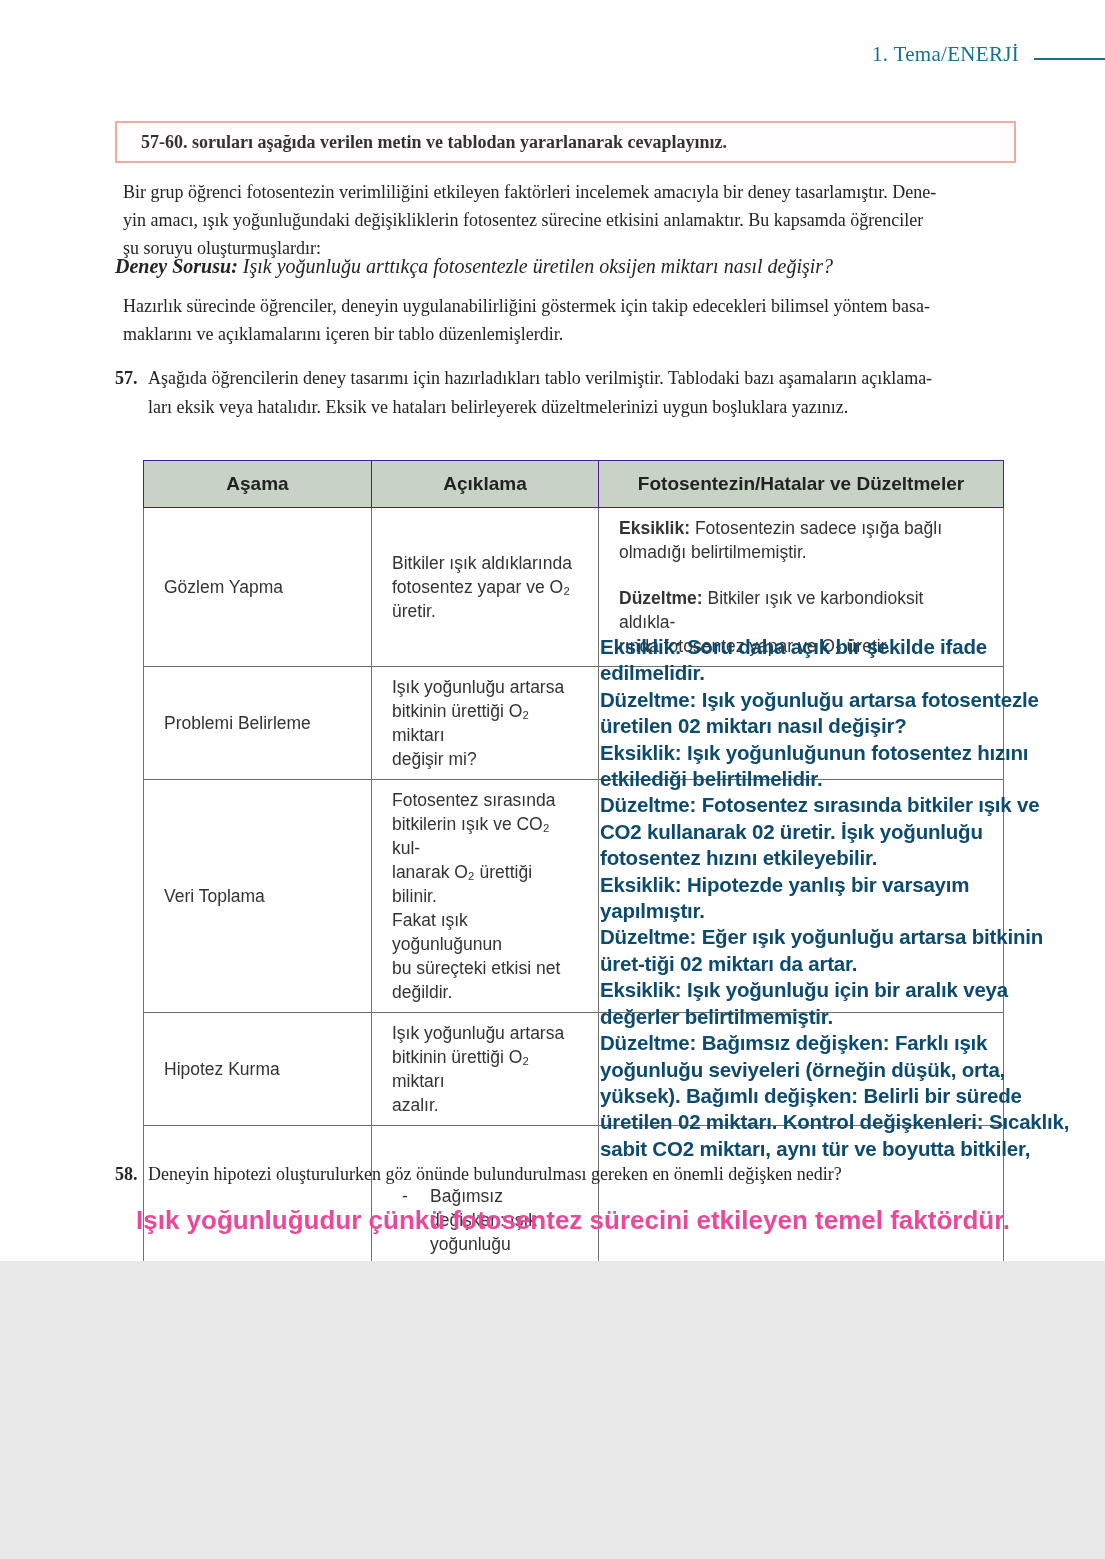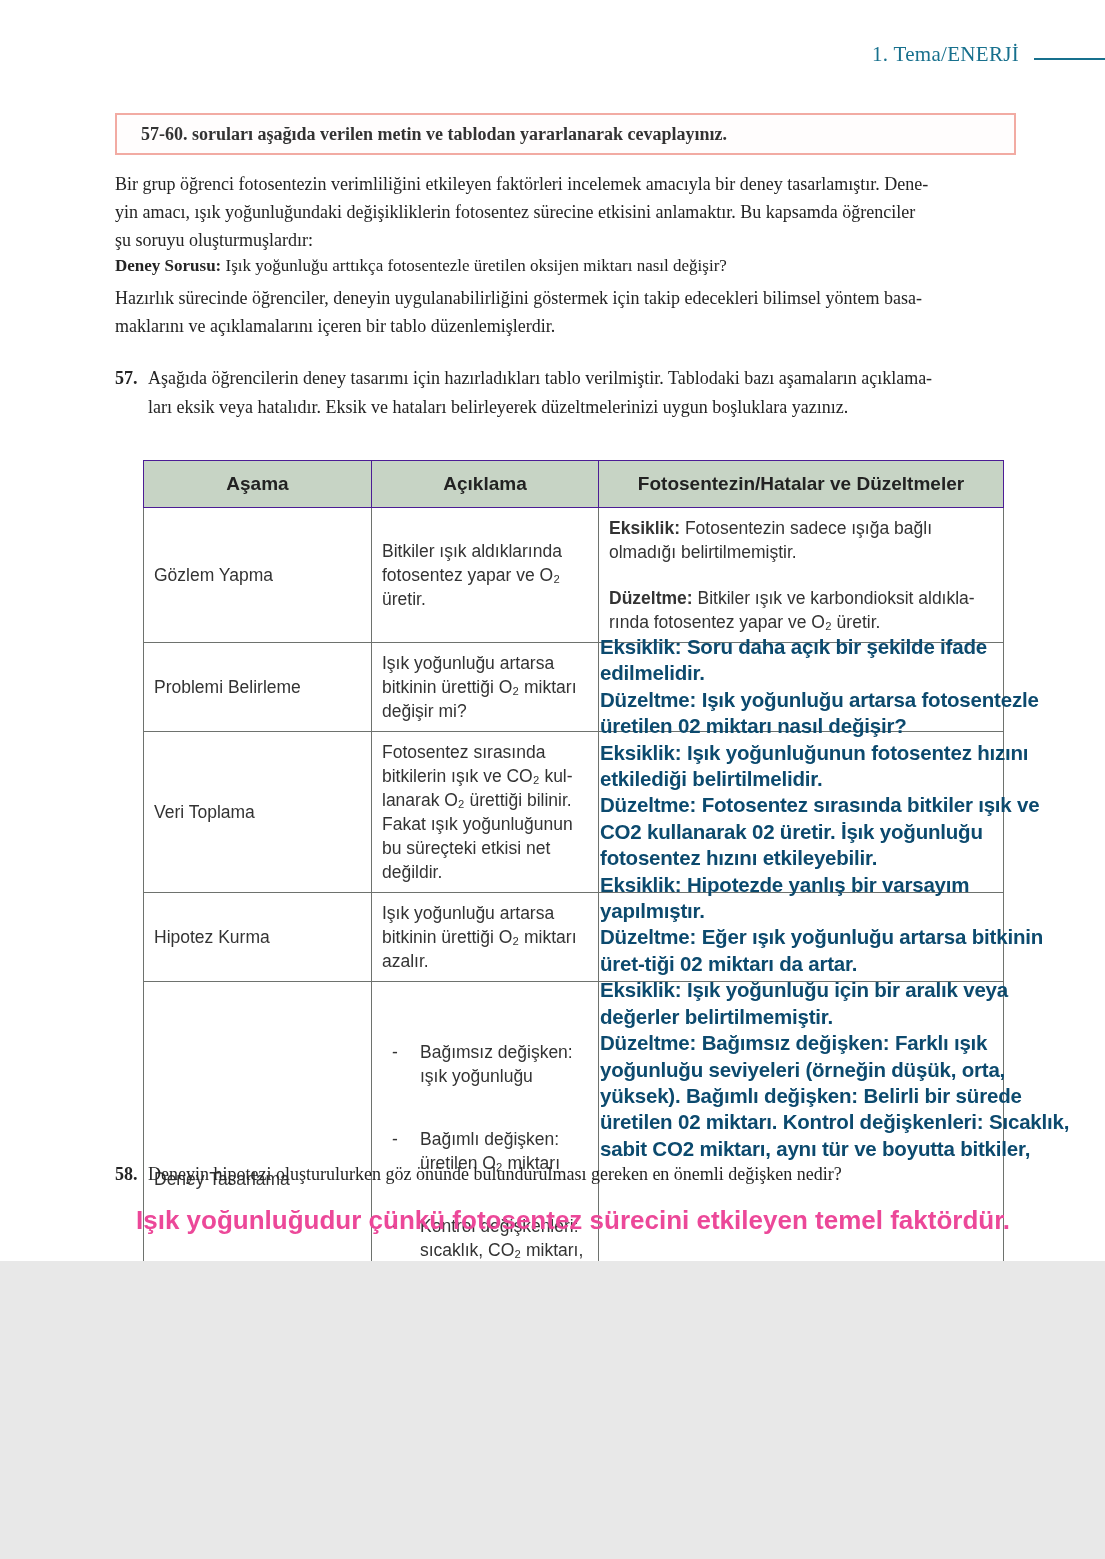--- a/index.html
+++ b/index.html
@@ -16,52 +16,52 @@
   .hdr-title{
     position:absolute; top:42px; right:86px;
     font-size:21px; color:#17708d; letter-spacing:.3px;
   }
   .hdr-rule{
     position:absolute; top:58px; left:1034px; right:0;
     height:2px; background:#17708d;
   }
   
   .inst-box{
-    position:absolute; left:115px; top:113px; width:901px; height:42px;
+    position:absolute; left:115px; top:121px; width:901px; height:42px;
     border:2px solid #f2aba3; background:#fffdfd;
     display:flex; align-items:center; padding-left:24px; box-sizing:border-box;
   }
   .inst-box p{margin:0; font-weight:bold; font-size:18px; color:#333;}
   
   .bodypar{
-    position:absolute; left:115px; width:915px; margin:0;
+    position:absolute; left:115px; width:915px; margin:8px;
     font-size:18px; line-height:28px; white-space:pre-line;
   }
   .p1{top:170px;}
   .p2{top:284px;}
-  .deney{position:absolute; left:115px; top:252px; width:915px; margin:0; font-size:17px; line-height:28px;}
+  .deney{position:absolute; left:115px; top:252px; width:915px; margin:0; font-size:20px; line-height:28px;font-style:italic;}
   .deney b{font-weight:bold;}
   
   .question{position:absolute; left:115px; width:920px; display:flex; font-size:18px; line-height:29px;}
   .q57{top:364px;}
   .q58{top:1160px;}
   .qnum{font-weight:bold; width:33px; flex:0 0 33px;}
   .qtext{white-space:pre-line; margin:0;}
   
   .table-wrap{position:absolute; left:143px; top:460px; width:860px;}
   table.methods{border-collapse:collapse; table-layout:fixed; width:860px;
     font-family:"Liberation Sans","DejaVu Sans",sans-serif; color:#333;}
   table.methods col.c1{width:228px;} table.methods col.c2{width:227px;} table.methods col.c3{width:405px;}
   table.methods th{
     background:#c7d4c5; border:1px solid #4c1d95; height:44px;
     font-size:19px; font-weight:bold; color:#222; text-align:center;
   }
   table.methods td{
     border:1px solid #6e726e; font-size:17.5px; line-height:24px;
-    padding:8px 10px; vertical-align:middle; box-sizing:border-box;
+    padding:8px 20px; vertical-align:middle; box-sizing:border-box;
   }
   td.stage{padding-left:13px;}
   td.desc{white-space:pre-line;}
   td.fix{vertical-align:middle; padding:10px 12px;}
   td.fix p{margin:0 0 0 0;}
   td.fix p + p{margin-top:22px;}
   td.fix b{font-weight:bold;}
   td.fix span{white-space:pre-line;}
   ul.vars{list-style:none; margin:2px 0 2px 0; padding:0 0 0 6px;}
   ul.vars li{position:relative; padding-left:32px; margin-bottom:15px;}

